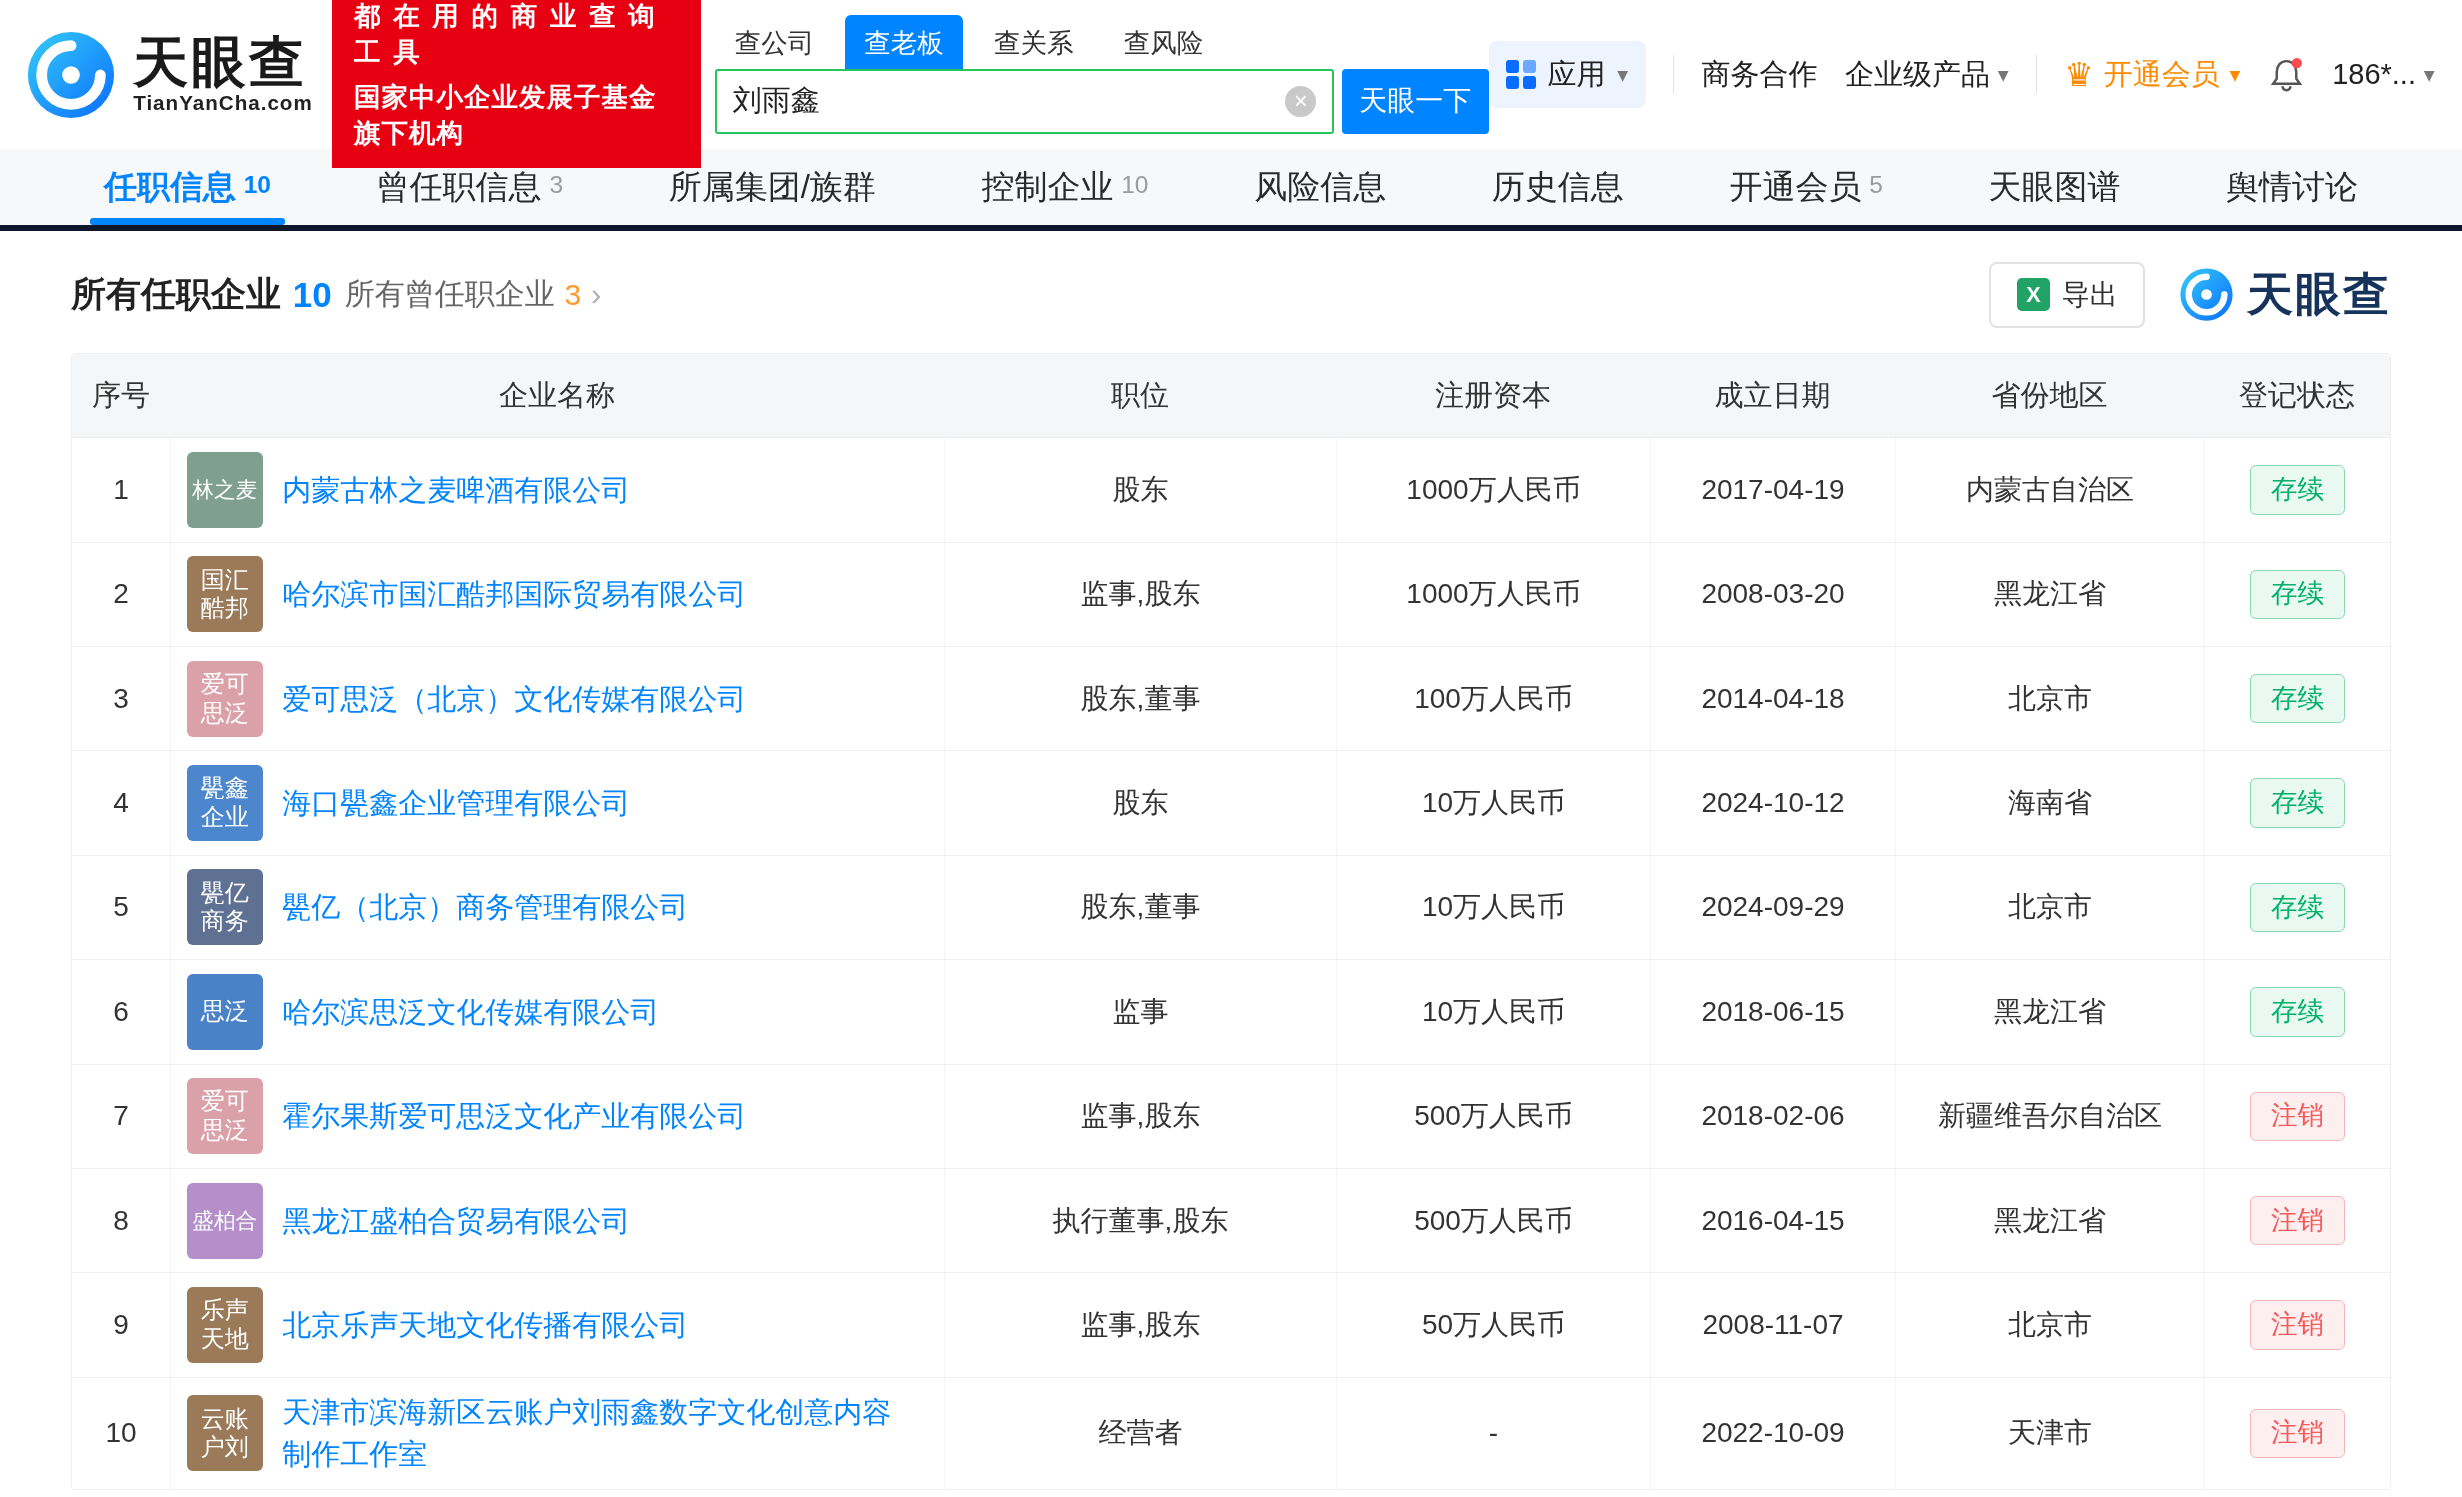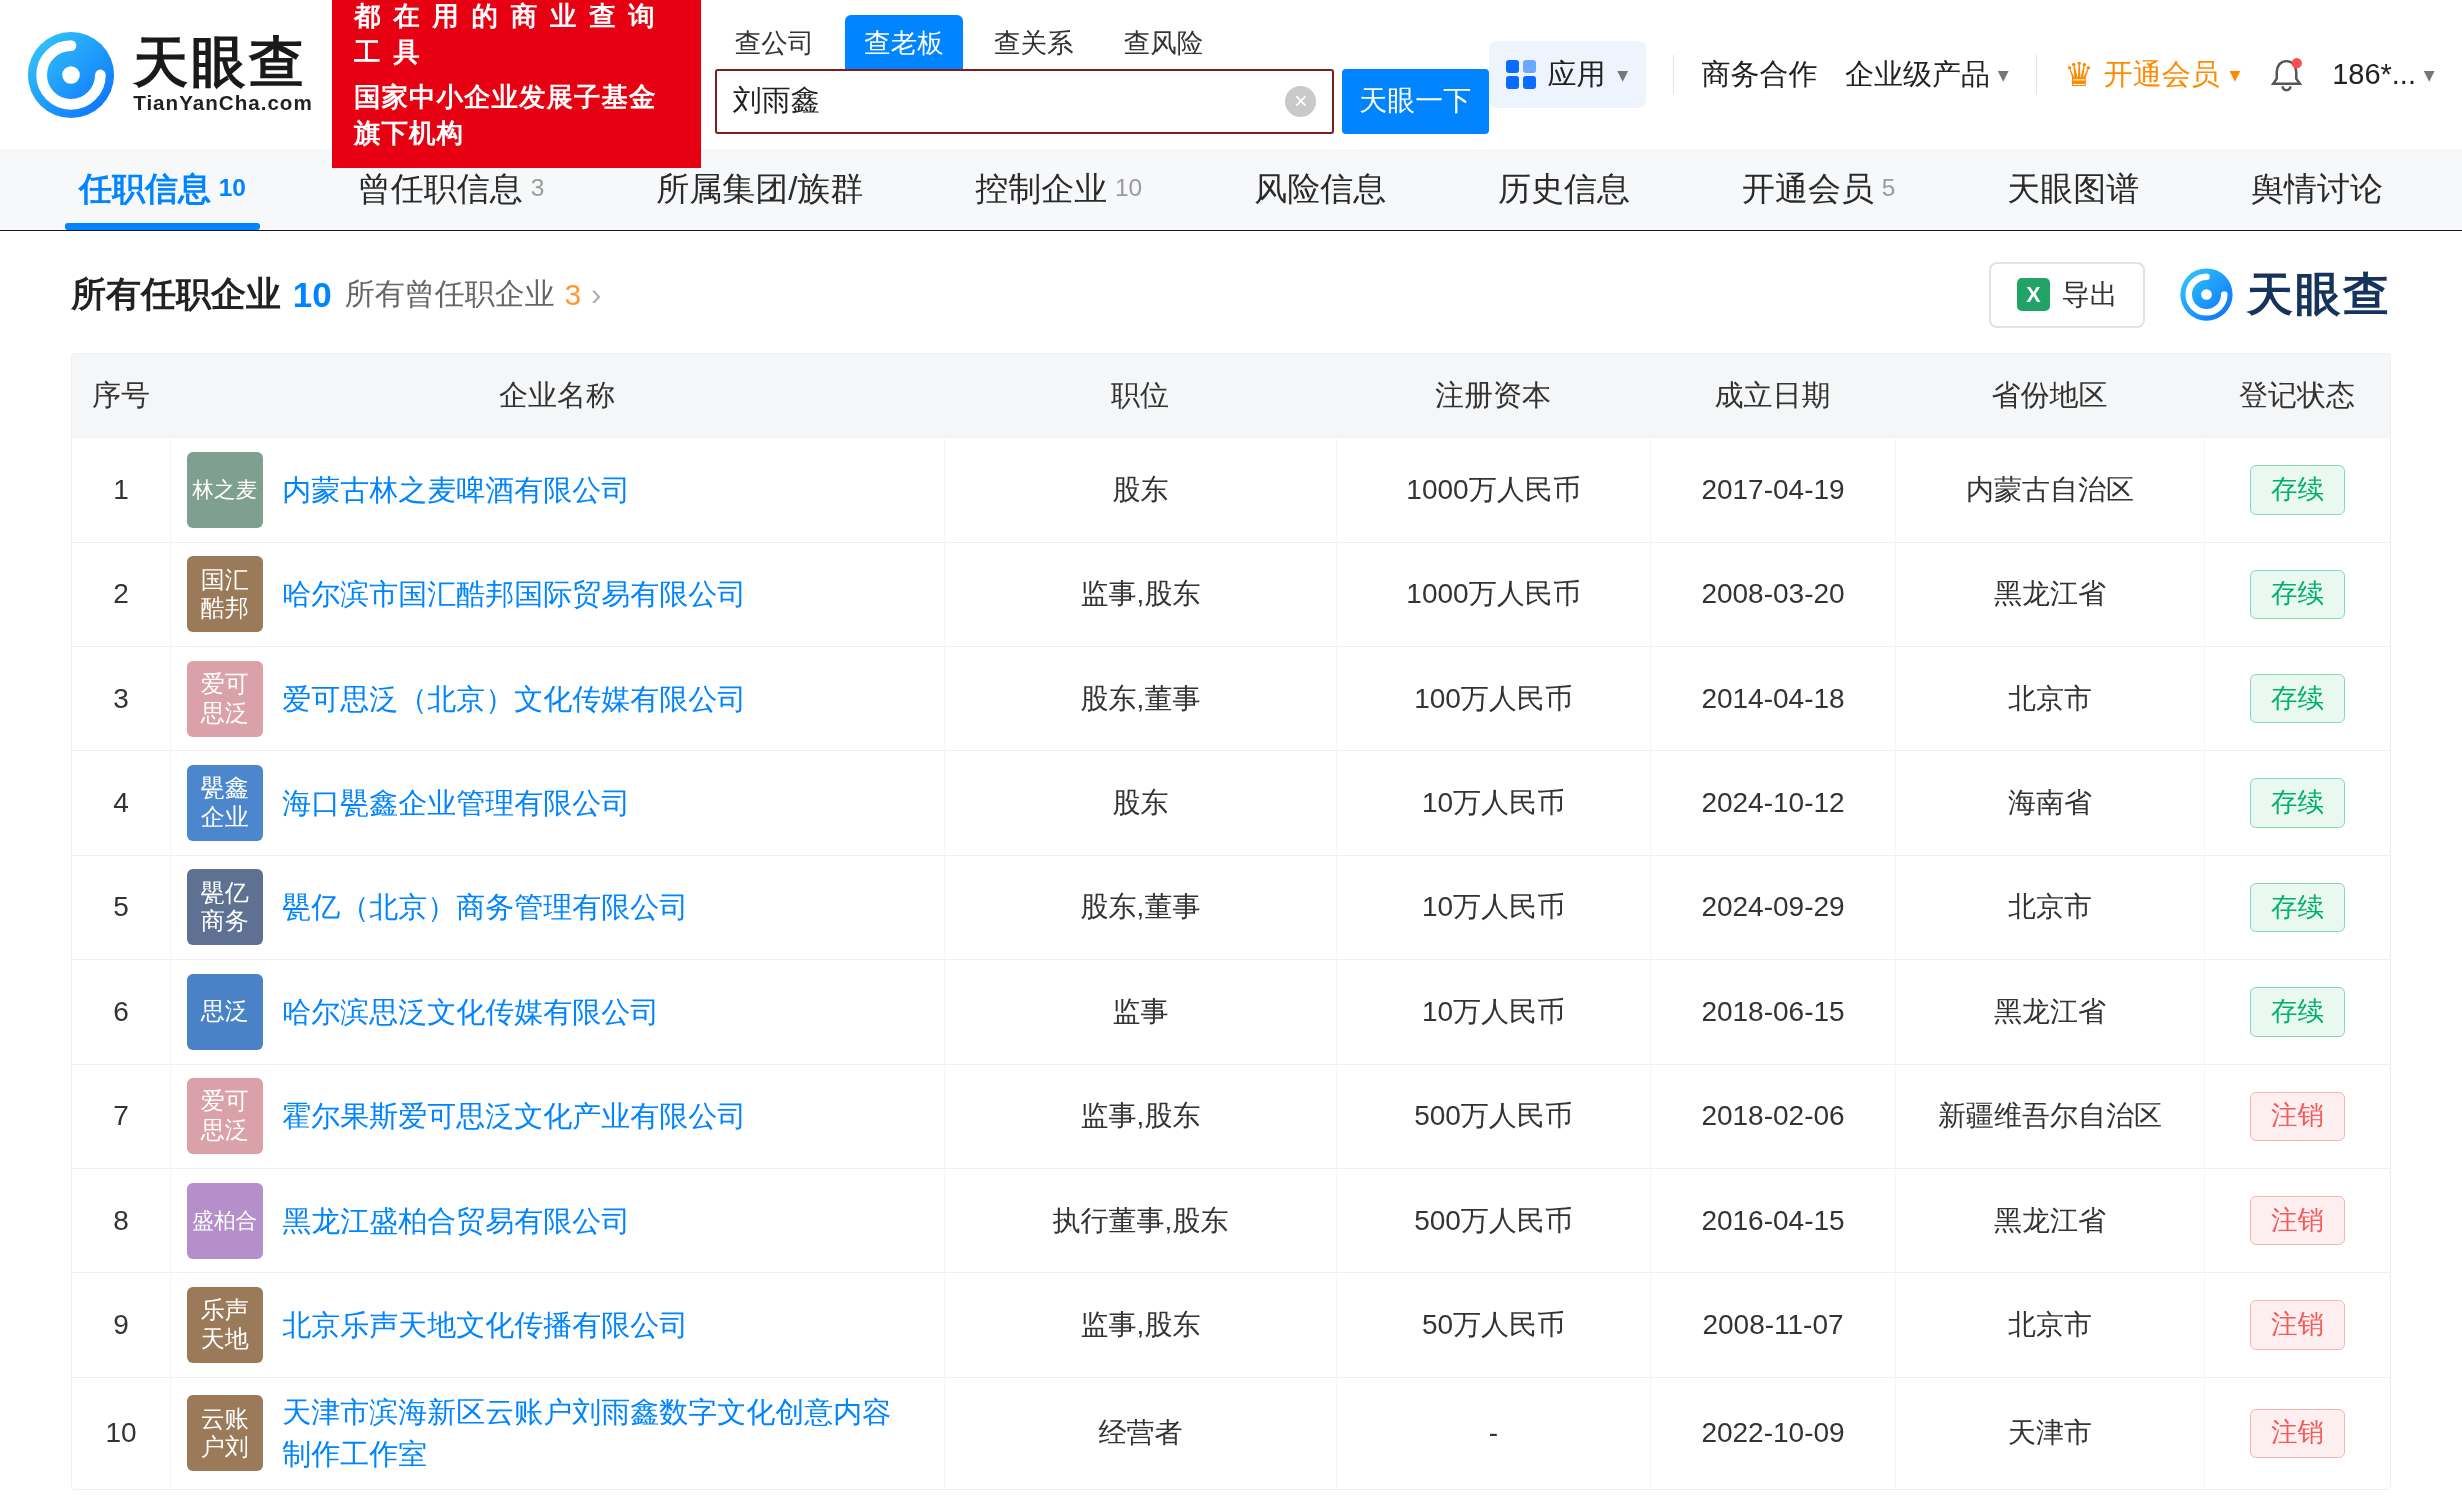--- a/index.html
+++ b/index.html
@@ -16,43 +16,43 @@
   .promo { margin-left:19.6px; background:#e60012; color:#fff; padding:16.7px 21.6px; font-weight:700;
     display:flex; flex-direction:column; gap:9.8px; }
   .promo-line1 { font-size:26.5px; letter-spacing:12.7px; }
   .promo-line2 { font-size:26.5px; letter-spacing:1px; }
 
   .search-area { margin-left:13.7px; display:flex; flex-direction:column; }
   .search-tabs { display:flex; gap:11px; }
   .search-tab { font-size:26.5px; color:#333; padding:9.8px 19.6px 7.8px; cursor:pointer; border-radius:5.9px 5.9px 0 0; }
   .search-tab.active { background:#0084ff; color:#fff; }
   .search-row { display:flex; gap:7.8px; }
-  .search-input-wrap { width:619px; height:65px; border:2px solid #7f1d1d; border-radius:2.9px; background:#fff;
+  .search-input-wrap { width:619px; height:65px; border:2px solid #22c55e; border-radius:2.9px; background:#fff;
     display:flex; align-items:center; padding:0 15.7px; }
   .search-input-wrap input { flex:1; border:none; outline:none; font-size:29px; color:#222;
     font-family:inherit; background:transparent; }
   .clear-btn { width:31px; height:31px; border-radius:50%; background:#c9c9c9; color:#fff; font-size:23.5px;
     display:flex; align-items:center; justify-content:center; cursor:pointer; flex-shrink:0; }
   .search-btn { width:147px; height:65px; background:#0084ff; border:none; border-radius:3.9px; color:#fff;
     font-size:28px; font-family:inherit; cursor:pointer; }
 
   .right-nav { margin-left:auto; display:flex; align-items:center; gap:27.4px; font-size:29px; color:#222; white-space:nowrap; }
   .apps-pill { background:#edf4fe; border-radius:7.8px; padding:13.7px 17.6px; display:flex; align-items:center; gap:11.8px; cursor:pointer; }
   .caret { font-size:21.6px; color:#777; }
   .nav-divider { width:1px; height:39px; background:#e3e3e3; }
   .nav-item { display:flex; align-items:center; gap:7.8px; cursor:pointer; }
   .vip { color:#ff8a00; display:flex; align-items:center; gap:9.8px; cursor:pointer; font-weight:500; }
   .vip .caret { color:#ff8a00; }
   .crown { font-size:33px; }
   .bell-wrap { position:relative; cursor:pointer; display:flex; }
   .phone { display:flex; align-items:center; gap:7.8px; cursor:pointer; }
 
   
-  .page-tabs { height:82px; background:#f7f8fa; border-bottom:1px solid #0f172a;
-    display:flex; justify-content:space-between; align-items:stretch; padding:0 75px; }
+  .page-tabs { height:82px; background:#f7f8fa; border-bottom:6px solid #0f172a;
+    display:flex; justify-content:space-between; align-items:stretch; padding:0 100px; }
   .page-tab { display:flex; align-items:center; font-size:33px; color:#2a2a2a; position:relative;
     padding:0 3.9px; cursor:pointer; }
   .page-tab .tab-count { font-size:24.5px; color:#9b9b9b; margin-left:7.8px; position:relative; top:-2px; }
   .page-tab.active { color:#0084ff; font-weight:700; }
   .page-tab.active .tab-count { color:#0084ff; }
   .page-tab.active::after { content:""; position:absolute; left:-9.8px; right:-9.8px; bottom:0; height:6.9px;
     background:#0084ff; border-radius:2.9px; }
 
   
   .section-header { display:flex; align-items:center; padding:31px 71px 25.5px; }

